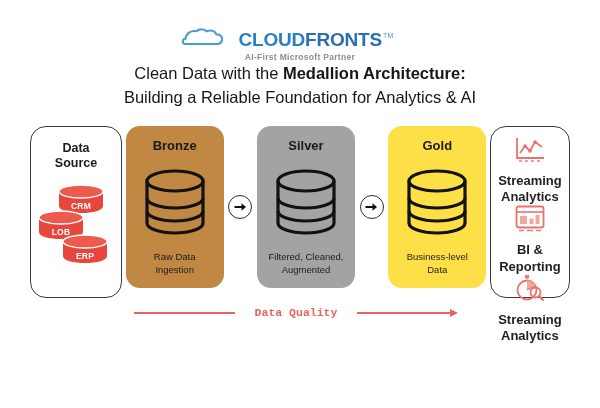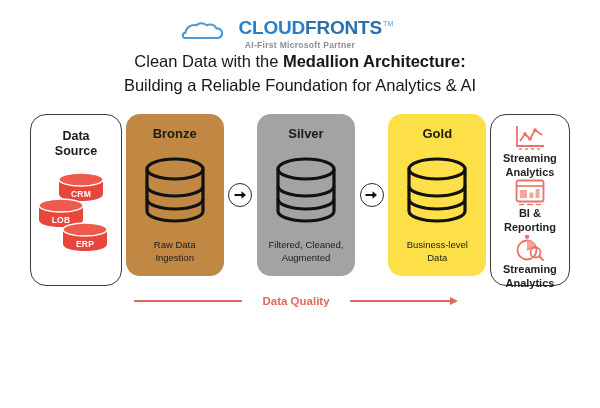--- a/index.html
+++ b/index.html
@@ -45,20 +45,21 @@
     font-size: 19px;
     font-weight: bold;
     color: #2a7fc4;
     letter-spacing: -0.2px;
   }
   .wm-fronts {
     font-size: 19px;
     font-weight: bold;
     color: #2a6fae;
     letter-spacing: -0.2px;
+    margin-top: 12px;
   }
   .wm-tm {
     font-size: 7px;
     color: #4a9ad4;
     position: relative;
     top: -8px;
     margin-left: 1px;
   }
   .logo-tagline {
     margin-top: 3px;
@@ -200,39 +201,40 @@
   }
 
   
   .output-item {
     display: flex;
     flex-direction: column;
     align-items: center;
     width: 100%;
   }
   .output-label {
-    margin-top: 1px;
-    font-size: 11px;
+    margin-top: 10px;
+    font-size: 13px;
     font-weight: bold;
     color: #1f1f1f;
     text-align: center;
     line-height: 1.25;
   }
 
   
   .quality-bar {
     position: absolute;
     left: 104px;
     right: 112px;
     bottom: 2px;
     height: 22px;
     display: flex;
     align-items: center;
     justify-content: center;
     gap: 20px;
+    font-family: Liberation Mono, monospace;
   }
   .q-line {
     flex: 1;
     height: 2px;
     background: #e2675c;
   }
   .q-text {
     font-size: 11.5px;
     font-weight: bold;
     color: #e2675c;

